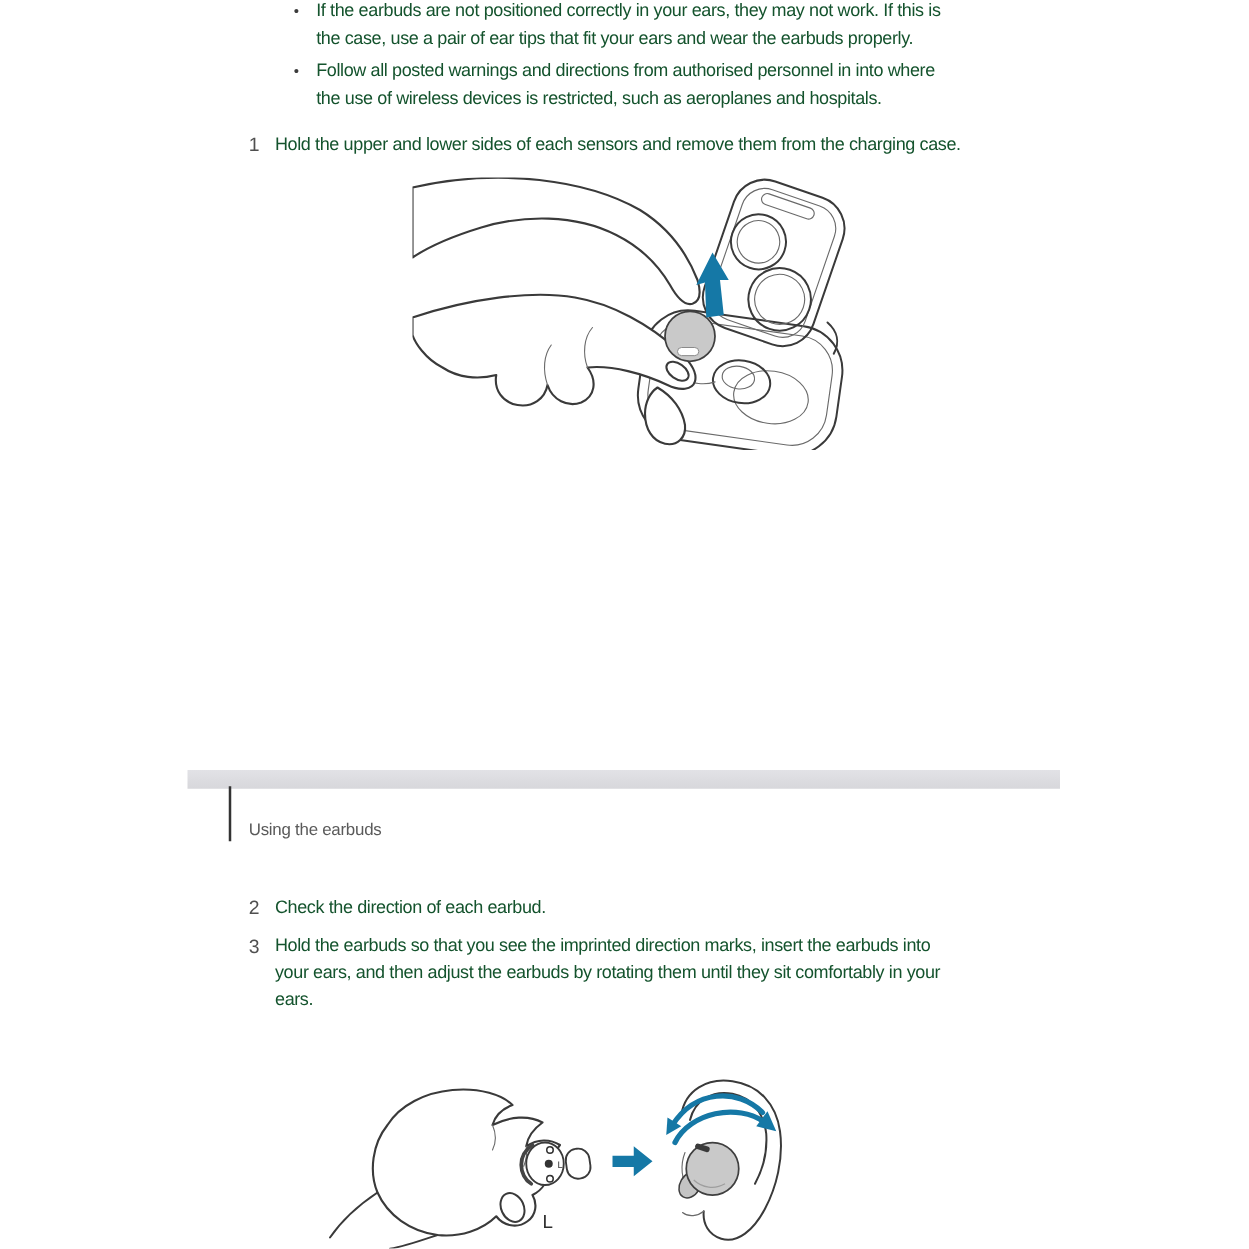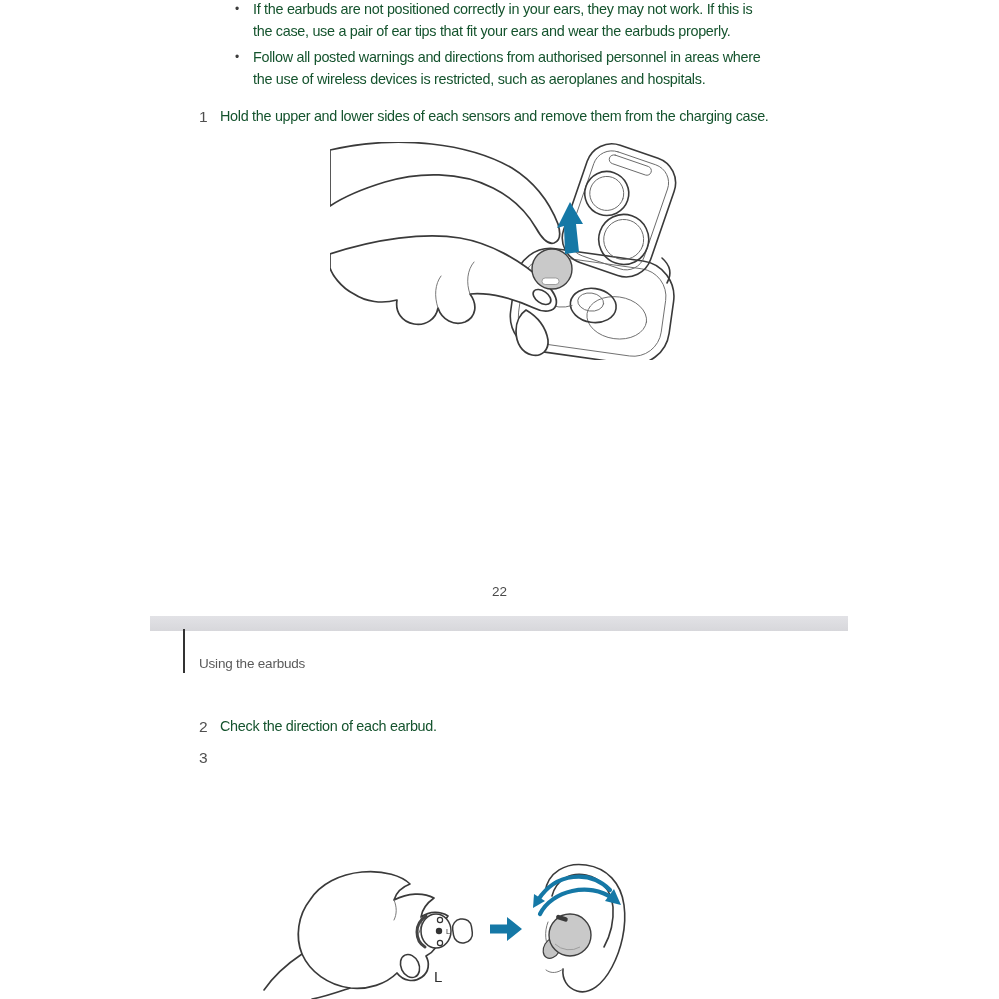--- a/index.html
+++ b/index.html
@@ -35,21 +35,21 @@
 <div class="canvas">
 
   <div class="bullets">
     <div class="bullet-row">
       <div class="bullet-glyph">•</div>
       <div class="body-text">If the earbuds are not positioned correctly in your ears, they may not work. If this is
 the case, use a pair of ear tips that fit your ears and wear the earbuds properly.</div>
     </div>
     <div class="bullet-row">
       <div class="bullet-glyph">•</div>
-      <div class="body-text">Follow all posted warnings and directions from authorised personnel in areas where
+      <div class="body-text">Follow all posted warnings and directions from authorised personnel in into where
 the use of wireless devices is restricted, such as aeroplanes and hospitals.</div>
     </div>
   </div>
 
   <div class="steps-top">
     <div class="step-row">
       <div class="step-num">1</div>
       <div class="body-text">Hold the upper and lower sides of each sensors and remove them from the charging case.</div>
     </div>
   </div>
@@ -92,35 +92,37 @@
     </g>
 
     <g>
       <circle cx="222" cy="127" r="20" fill="#c9c9c9" stroke="#3f3f3f" stroke-width="1.4"></circle>
       <rect x="212" y="136" width="17" height="6.5" rx="3.2" fill="#ffffff" stroke="#8a8a8a" stroke-width="0.8"></rect>
     </g>
 
     <polygon points="240,60 253,82 246,82 249,110 235,112 234,84 227,86" fill="#1578a6"></polygon>
   </svg>
 
-  <div class="page-number">22</div>
 
   <div class="page-divider"></div>
 
   <div class="section-rule"></div>
   <div class="section-title">Using the earbuds</div>
 
   <div class="steps-bottom">
     <div class="step-row">
       <div class="step-num">2</div>
       <div class="body-text">Check the direction of each earbud.</div>
     </div>
     <div class="step-row">
       <div class="step-num">3</div>
       <div>
+        <div class="body-text">Hold the earbuds so that you see the imprinted direction marks, insert the earbuds into
+your ears, and then adjust the earbuds by rotating them until they sit comfortably in your
+ears.</div>
       </div>
     </div>
   </div>
 
   <svg class="illo2" viewBox="0 0 400 139">
 
     <g>
       <path class="sketch-fill" d="M 60,40 C 70,24 90,14 112,12 C 134,10 152,16 160,24
         C 152,27 146,33 144,40 C 158,33 173,32 184,38 C 177,43 172,50 171,57
         C 180,51 190,51 198,56 C 193,62 190,69 190,75 C 189,84 184,92 176,96

